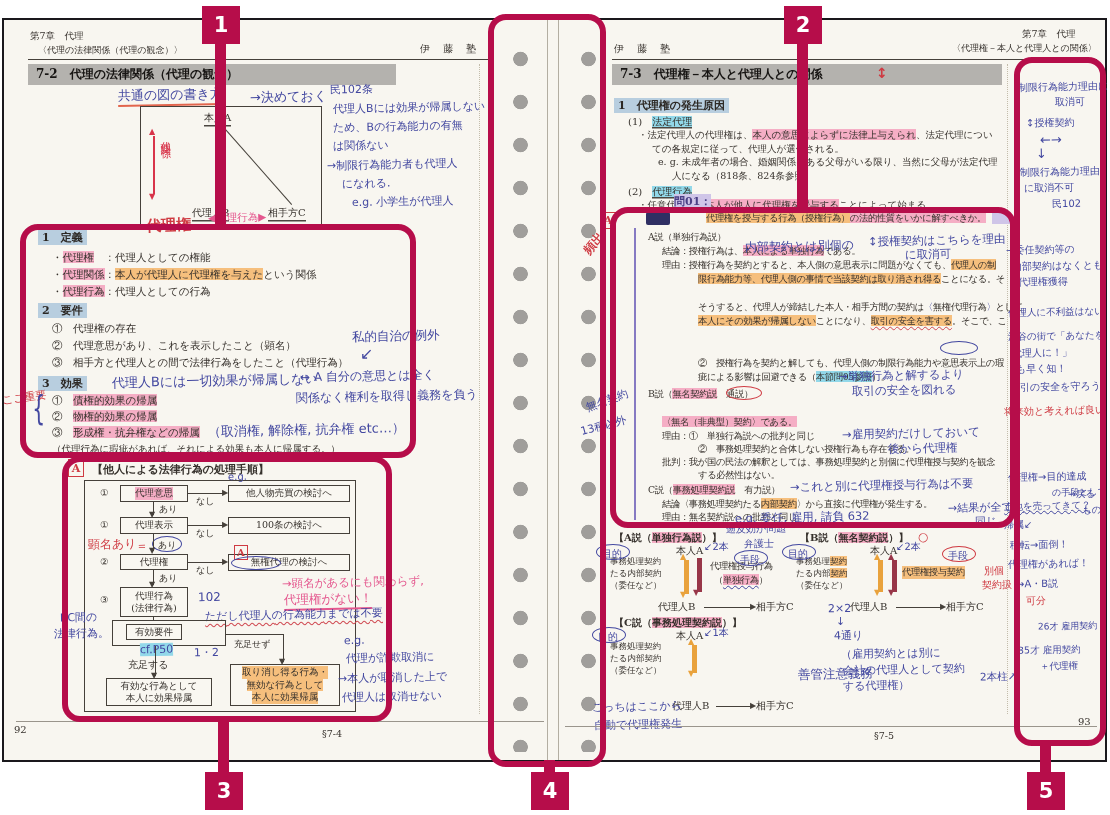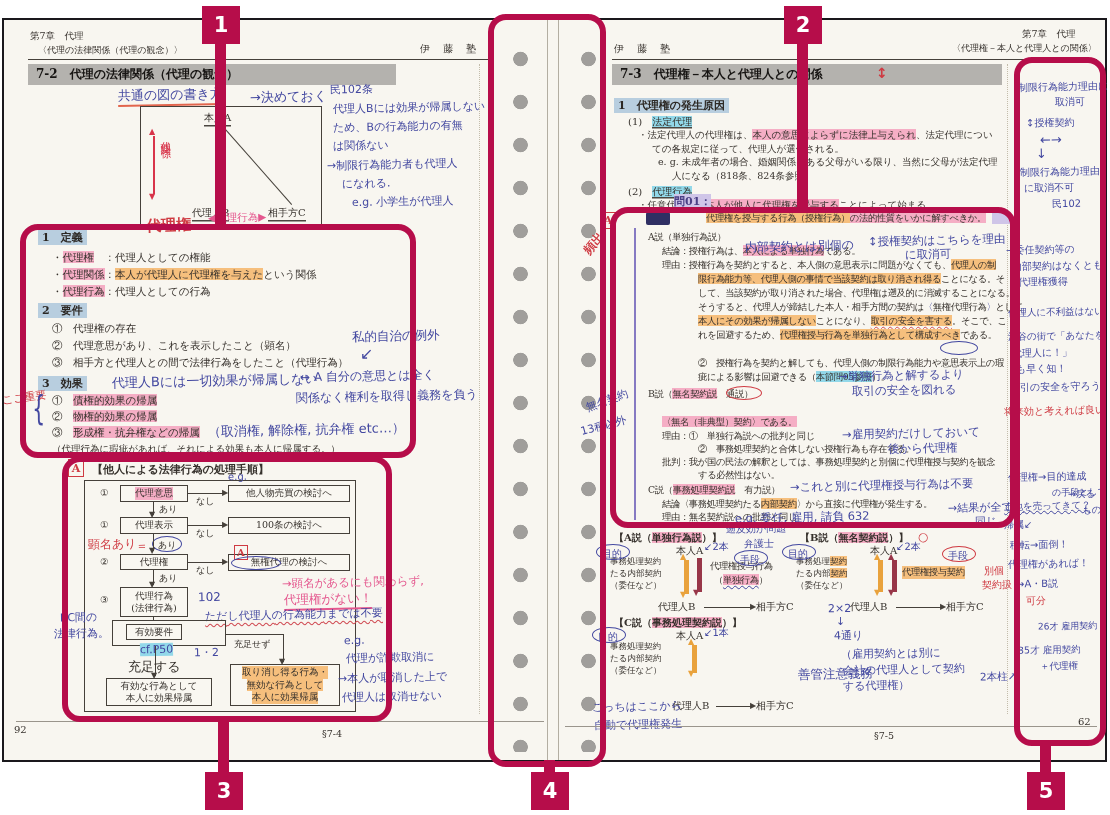--- a/index.html
+++ b/index.html
@@ -165,21 +165,21 @@
   <div class="hw h11" style="left:54px;top:626px">法律行為。</div>
   <div class="ln" style="left:153px;top:617px;width:1px;height:4px"></div>
   <div class="bx" style="left:112px;top:620px;width:114px;height:26px"></div>
   <div class="fb" style="left:126px;top:624px;width:56px;height:16px">
       <span>有効要件</span>
     </div>
   <div class="hw h11 hc" style="left:140px;top:643px">cf.P50</div>
   <div class="hw h11" style="left:194px;top:645px">1・2</div>
   <div class="ln" style="left:155px;top:646px;width:1px;height:30px"></div>
     <div class="tri" style="left:151px;top:672px">▼</div>
-  <div class="p" style="left:128px;top:658px;font-size:13px">充足する</div>
+  <div class="p" style="left:128px;top:658px;font-size:10px">充足する</div>
   <div class="ln" style="left:226px;top:634px;width:57px;height:1px"></div>
   <div class="ln" style="left:283px;top:634px;width:1px;height:28px"></div>
     <div class="tri" style="left:279px;top:658px">▼</div>
   <div class="p" style="left:234px;top:638px;font-size:9px">充足せず</div>
   <div class="fb" style="left:106px;top:678px;width:106px;height:28px">
       <span>有効な行為として</span>
       <span>本人に効果帰属</span>
     </div>
   <div class="fb" style="left:230px;top:664px;width:110px;height:42px">
       <span class="ho">取り消し得る行為・</span>
@@ -216,24 +216,22 @@
   <div class="ln" style="left:634px;top:228px;width:2px;height:292px;background:#867ac2"></div>
   <div style="position:absolute;left:646px;top:212px;width:24px;height:13px;background:#2f2f63;border-radius:2px"></div>
   <div class="p b hlav" style="left:674px;top:194px;font-size:11px;color:#4a3f85">問01：</div>
   <div class="p f9" style="left:706px;top:212px"><span class="ho">代理権を授与する行為（授権行為）</span><span class="hp">の法的性質をいかに解すべきか。</span></div>
   <div class="hlav" style="position:absolute;left:992px;top:213px;width:18px;height:11px"></div>
 
   <div class="p f9" style="left:648px;top:231px">A説（単独行為説）</div>
   <div class="p f9" style="left:662px;top:245px"><span>結論：授権行為は、</span><span class="hp">本人による単独行為</span><span>である。</span></div>
   <div class="p f9" style="left:662px;top:259px"><span>理由：授権行為を契約とすると、本人側の意思表示に問題がなくても、</span><span class="ho">代理人の制</span></div>
   <div class="p f9" style="left:698px;top:273px"><span class="ho">限行為能力等、代理人側の事情で当該契約は取り消され得る</span><span>ことになる。そ</span></div>
-  <div class="p f9" style="left:698px;top:287px">して、当該契約が取り消された場合、代理権は遡及的に消滅することになる。</div>
   <div class="p f9" style="left:698px;top:315px"><span class="ho">本人にその効果が帰属しない</span><span>ことになり、</span><span class="ho wavy">取引の安全を害する</span><span>。そこで、こ</span></div>
   <div class="p f9" style="left:698px;top:301px"><span>そうすると、代理人が締結した本人・相手方間の契約は</span><span class="bl">〈</span><span>無権代理行為</span><span class="bl">〉</span><span>として</span></div>
-  <div class="p f9" style="left:698px;top:329px"><span>れを回避するため、</span><span class="ho">代理権授与行為を単独行為として構成すべき</span><span>である。</span></div>
   <div class="oval" style="left:940px;top:341px;width:38px;height:14px"></div>
   <div class="p f9" style="left:698px;top:357px">②　授権行為を契約と解しても、代理人側の制限行為能力や意思表示上の瑕</div>
   <div class="p f9" style="left:698px;top:371px"><span>疵による影響は回避できる（</span><span class="hc">本節問05参照</span><span>）。</span></div>
 
   <div class="p f9" style="left:648px;top:388px"><span>B説（</span><span class="hp">無名契約説</span><span>　通説）</span></div>
   <div class="oval roval" style="left:726px;top:386px;width:36px;height:14px"></div>
   <div class="p f9" style="left:662px;top:416px"><span class="hp">〈無名（非典型）契約〉である。</span></div>
   <div class="p f9" style="left:662px;top:430px">理由：①　単独行為説への批判と同じ</div>
   <div class="p f9" style="left:698px;top:443px">②　事務処理契約と合体しない授権行為も存在する。</div>
   <div class="p f9" style="left:662px;top:456px">批判：我が国の民法の解釈としては、事務処理契約と別個に代理権授与契約を観念</div>
@@ -327,21 +325,21 @@
   <div class="p f10" style="left:756px;top:699px">相手方C</div>
   <div class="hw h11" style="left:592px;top:699px">こっちはここから</div>
   <div class="hw h11" style="left:594px;top:717px">自動で代理権発生</div>
   <div class="hw" style="left:798px;top:666px;font-size:12.5px">善管注意義務</div>
   <div class="hw h11" style="left:841px;top:646px">（雇用契約とは別に</div>
   <div class="hw h11" style="left:843px;top:662px">会社の代理人として契約</div>
   <div class="hw h11" style="left:843px;top:678px">する代理権）</div>
 
   <div class="ln" style="left:565px;top:726px;width:532px;height:1px;background:#9a958c"></div>
   <div class="p f95" style="left:874px;top:730px">§7-5</div>
-  <div class="p f10" style="left:1078px;top:716px">62</div>
+  <div class="p f10" style="left:1078px;top:716px">93</div>
 
   <div class="hw h10" style="left:1018px;top:80px">制限行為能力理由に</div>
   <div class="hw h10" style="left:1055px;top:95px">取消可</div>
   <div class="hw h10" style="left:1026px;top:116px">↕授権契約</div>
   <div class="hw" style="left:1040px;top:132px;font-size:13px">←→</div>
   <div class="hw" style="left:1036px;top:146px;font-size:13px">↓</div>
   <div class="hw h10" style="left:1020px;top:165px">制限行為能力理由</div>
   <div class="hw h10" style="left:1024px;top:181px">に取消不可</div>
   <div class="hw h10" style="left:1052px;top:197px">民102</div>
   <div class="hw h10" style="left:1006px;top:243px">→委任契約等の</div>

